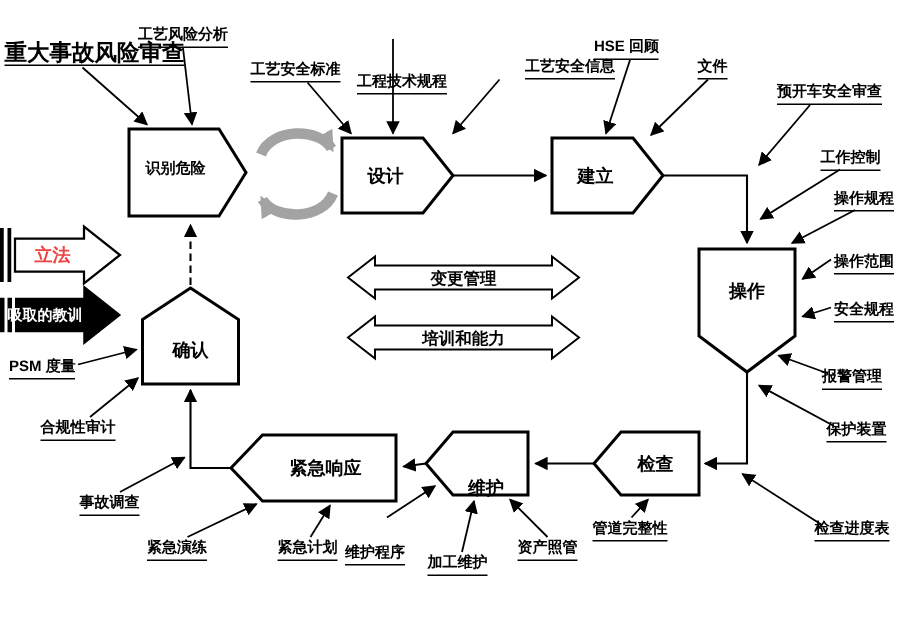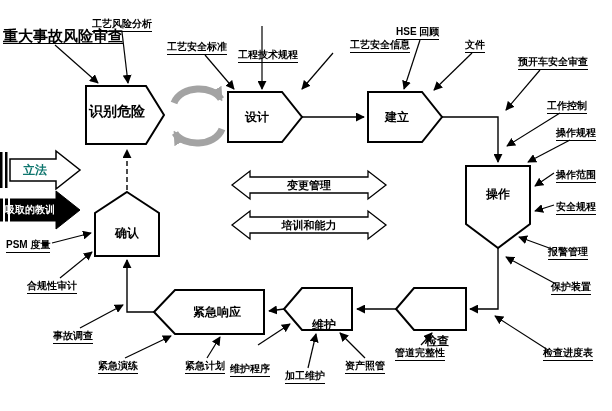--- a/index.html
+++ b/index.html
@@ -15,21 +15,21 @@
   .node-label{
     position:absolute;display:flex;align-items:center;justify-content:center;
     font:bold 12px "Liberation Sans",sans-serif;color:#000;text-align:center;white-space:nowrap;
   }
   .banner-label{
     position:absolute;display:flex;align-items:center;justify-content:center;
     font:bold 11px "Liberation Sans",sans-serif;color:#000;white-space:nowrap;
   }
   .side-label{
     position:absolute;display:flex;align-items:center;justify-content:center;
-    font:bold 12px "Liberation Sans",sans-serif;color:#0f766e;white-space:nowrap;
+    font:bold 12px "Liberation Sans",sans-serif;color:#ef4444;white-space:nowrap;
   }
   .side-label.inverse{color:#fff;font-size:10px;}
 </style>
 </head>
 <body>
 
 <div id="stage">
 
   <svg id="diagram-svg" width="612" height="411" viewBox="0 0 612 411">
     <defs>
@@ -90,25 +90,25 @@
     <path d="M365,358 L340,333" stroke="#000" stroke-width="1.2" marker-end="url(#ah)"></path>
     <path d="M308,368 L316,334" stroke="#000" stroke-width="1.2" marker-end="url(#ah)"></path>
     <path d="M258,345 L290,324" stroke="#000" stroke-width="1.2" marker-end="url(#ah)"></path>
     <path d="M207,358 L220,337" stroke="#000" stroke-width="1.2" marker-end="url(#ah)"></path>
     <path d="M125,358 L171,336" stroke="#000" stroke-width="1.2" marker-end="url(#ah)"></path>
     <path d="M80,328 L123,305" stroke="#000" stroke-width="1.2" marker-end="url(#ah)"></path>
     <path d="M60,278 L92,252" stroke="#000" stroke-width="1.2" marker-end="url(#ah)"></path>
     <path d="M52,243 L91,233" stroke="#000" stroke-width="1.2" marker-end="url(#ah)"></path>
   </svg>
 
-  <div class="node-label" style="left:86px;top:86px;width:62px;height:52px;font-size:14px;">识别危险</div>
+  <div class="node-label" style="left:86px;top:86px;width:62px;height:52px;font-size:10px;">识别危险</div>
   <div class="node-label" style="left:228px;top:92px;width:58px;height:50px;">设计</div>
   <div class="node-label" style="left:368px;top:92px;width:58px;height:50px;">建立</div>
   <div class="node-label" style="left:466px;top:166px;width:64px;height:56px;">操作</div>
-  <div class="node-label" style="left:408px;top:288px;width:58px;height:42px;margin-top:32px;">检查</div>
+  <div class="node-label" style="left:408px;top:288px;width:58px;height:42px;">检查</div>
   <div class="node-label" style="left:296px;top:304px;width:56px;height:42px;">维护</div>
   <div class="node-label" style="left:170px;top:290px;width:94px;height:44px;">紧急响应</div>
   <div class="node-label" style="left:95px;top:210px;width:64px;height:46px;">确认</div>
 
   <div class="banner-label" style="left:250px;top:177px;width:118px;height:16px;">变更管理</div>
   <div class="banner-label" style="left:250px;top:217px;width:118px;height:16px;">培训和能力</div>
 
   <div class="side-label" style="left:12px;top:158px;width:46px;height:24px;">立法</div>
   <div class="side-label inverse" style="left:2px;top:196px;width:56px;height:28px;">吸取的教训</div>
   <div class="lbl" style="left:6px;top:239px;">PSM 度量</div>

